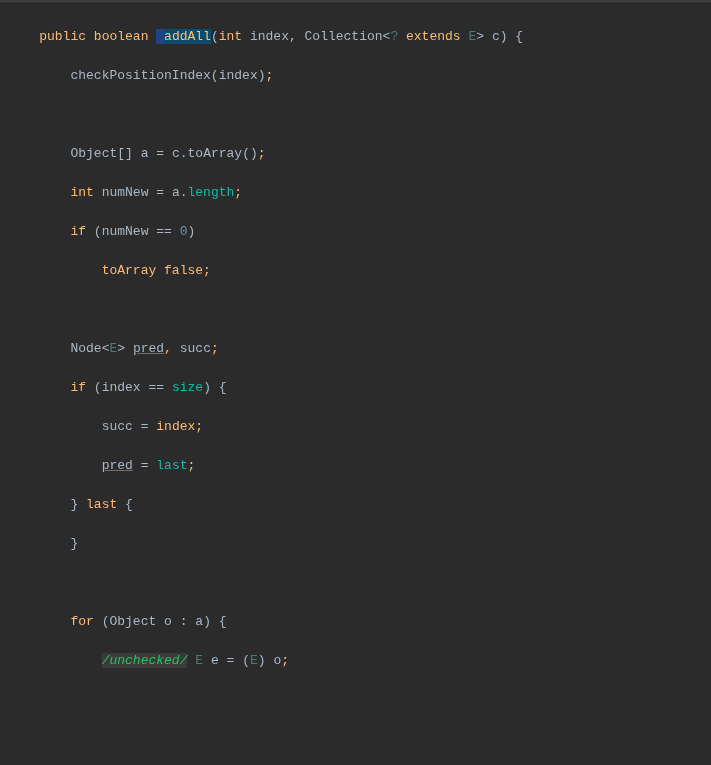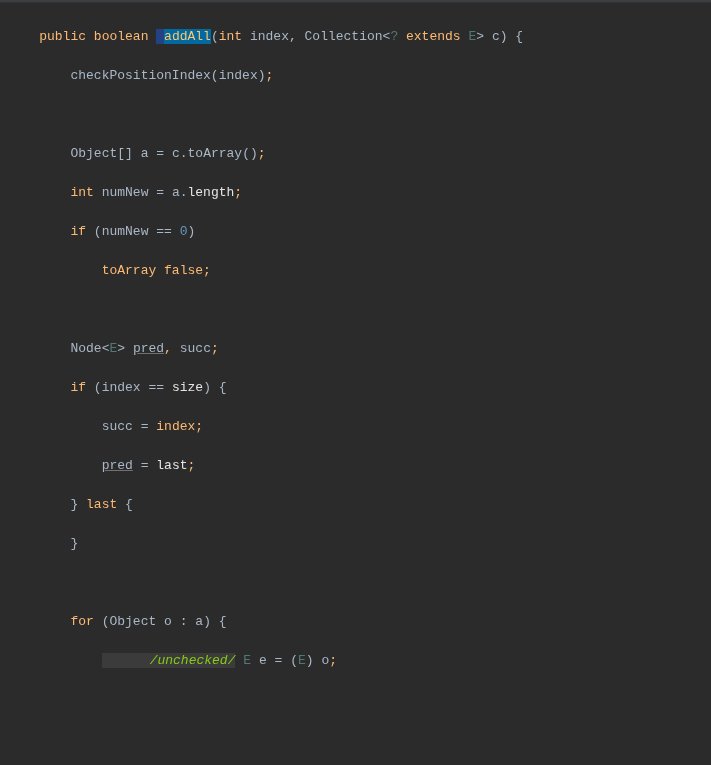--- a/index.html
+++ b/index.html
@@ -23,25 +23,25 @@
     padding: 4px 0 0 0;
     white-space: pre;
   }
   .line {
     padding-left: 8px;
   }
   .kw { color: #fdba74; }
   .method-decl { color: #ffc66d; }
   .punct { color: #a9b7c6; }
   .num { color: #6897bb; }
-  .field { color: #e5e5e5; }
-  .comment { color: #84cc16; background: #3b3b3b; font-style: italic; padding-left: 48px; }
+  .field { color: #14b8a6; }
+  .comment { color: #22c55e; background: #3b3b3b; font-style: italic; }
   .uline { text-decoration: underline; text-decoration-color: #707070; text-align: right; }
   .hl-caret { background: #214283; }
-  .hl-method { background: #0369a1; }
+  .hl-method { background: #0c4a6e; }
   .gen { color: #507874; }
 </style>
 </head>
 <body>
 
 <div class="top-border"></div>
 <div class="code-area">
 <div class="line">    <span class="kw">public</span> <span class="kw">boolean</span> <span class="hl-caret"> </span><span class="method-decl hl-method">addAll</span><span class="punct">(</span><span class="kw">int</span> <span>index</span><span class="punct">,</span> <span>Collection</span><span class="punct">&lt;</span><span class="gen">?</span> <span class="kw">extends</span> <span class="gen">E</span><span class="punct">&gt;</span> <span>c</span><span class="punct">)</span> <span class="punct">{</span></div>
 <div class="line">        <span>checkPositionIndex</span><span class="punct">(</span><span>index</span><span class="punct">)</span><span class="kw">;</span></div>
 <div class="line"> </div>

